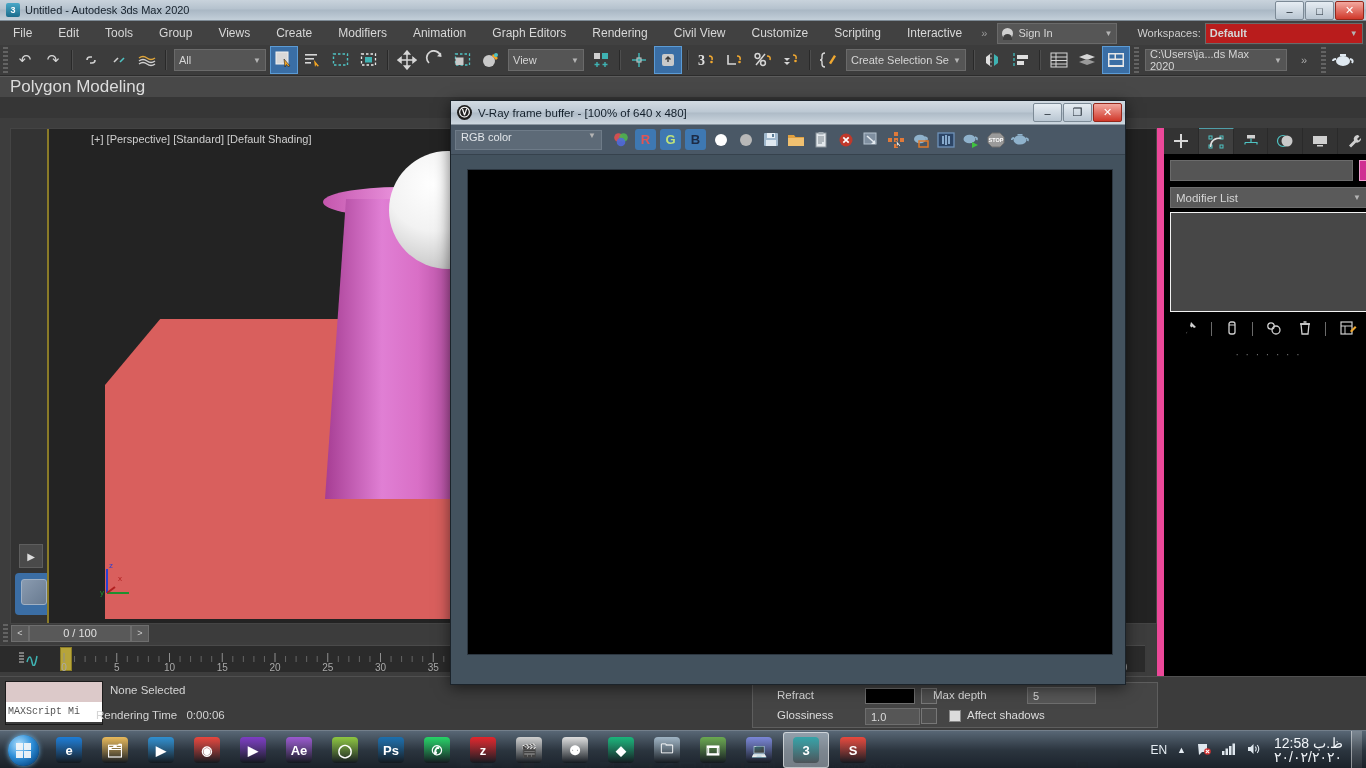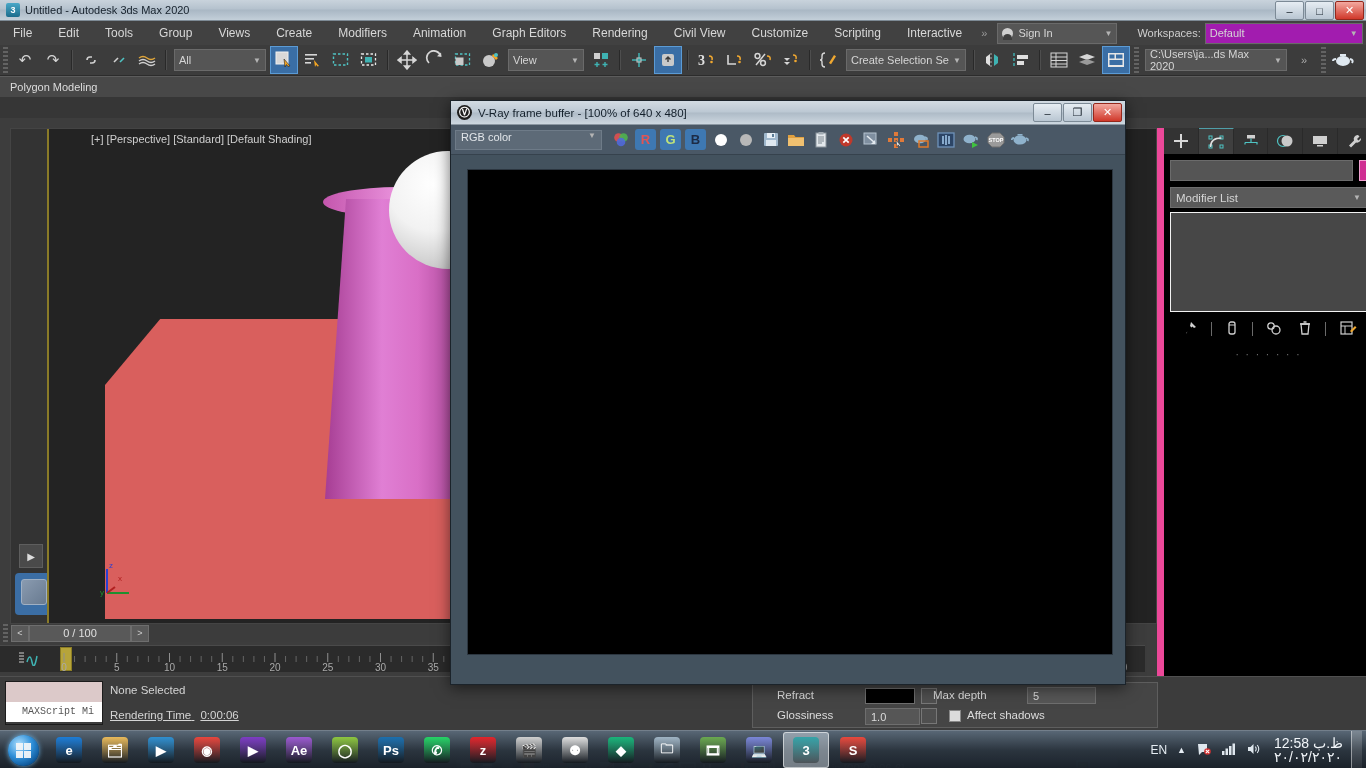--- a/index.html
+++ b/index.html
@@ -36,22 +36,22 @@
   }
   #menubar .mi{padding:0 13px;line-height:24px;font-size:12px;color:#d8d8d8;white-space:nowrap;}
   .menu-chev{color:#9a9a9a;font-size:11px;padding:0 6px;}
   .signin{display:flex;align-items:center;height:19px;background:#565656;border:1px solid #6a6a6a;
     margin-left:4px;padding:0 4px;min-width:110px;}
   .signin .av{width:11px;height:11px;border-radius:50%;background:#d0d0d0;margin-right:5px;
     display:inline-block;position:relative;}
   .signin .av:after{content:"";position:absolute;left:1px;top:6px;width:9px;height:6px;
     border-radius:5px 5px 0 0;background:#3f3f3f;}
   .ws-label{margin-left:20px;color:#cfcfcf;font-size:11px;}
-  .ws-combo{margin-left:4px;height:19px;width:148px;background:#a21caf;border:1px solid #6a6a6a;
-    display:flex;align-items:center;padding:0 4px;font-size:11px;}
+  .ws-combo{margin-left:4px;height:19px;width:148px;background:#b91c1c;border:1px solid #6a6a6a;
+    display:flex;align-items:center;padding:0 4px;font-size:11px;font-weight:bold;}
   .caret{margin-left:auto;font-size:8px;color:#b4b4b4;}
 
   
   #maintoolbar{
     position:absolute;left:0;top:45px;width:1366px;height:30px;
     background:#3c3c3c;border-bottom:1px solid #2c2c2c;
     display:flex;align-items:center;
   }
   .tbtn{width:26px;height:26px;margin:0 1px;display:flex;align-items:center;justify-content:center;
     font-size:15px;color:#d6d6d6;position:relative;}
@@ -65,21 +65,21 @@
   
   #ribbon{
     position:absolute;left:0;top:76px;width:1366px;height:42px;background:#363636;
   }
   #ribbon .rtabs{display:flex;height:21px;align-items:flex-end;padding-left:10px;}
   #ribbon .rtab{padding:0 20px;line-height:20px;font-size:11.5px;color:#9c9c9c;}
   #ribbon .rtab.active{background:#484848;color:#e8e8e8;border:1px solid #5c5c5c;border-bottom:none;
     border-radius:2px 2px 0 0;}
   #ribbon .rpanel{height:20px;background:#484848;display:flex;align-items:center;padding-left:10px;
     border-top:1px solid #5c5c5c;}
-  #ribbon .rpanel .lbl{font-size:11px;color:#dcdcdc;text-align:right;}
+  #ribbon .rpanel .lbl{font-size:17px;color:#dcdcdc;text-align:right;}
 
   
   #viewport{
     position:absolute;left:10px;top:128px;width:1145px;height:494px;
     background:#1e1e1e;border:1px solid #444;
   }
   #vp-inner{position:absolute;left:36px;top:0;right:0;bottom:0;background:#232323;
     border-left:2px solid #8a7b28;}
   #vp-label{position:absolute;left:42px;top:4px;font-size:11px;color:#cfcfcf;}
   #vp-leftstrip{position:absolute;left:0;top:0;width:36px;bottom:0;background:#333;}
@@ -116,24 +116,24 @@
     border-top:1px solid #4a4a4a;}
   #timekey{position:absolute;left:60px;top:1px;width:10px;height:22px;background:#b6a43a;
     border:1px solid #8c7d24;}
 
   
   #statusbar{position:absolute;left:0;top:676px;width:1366px;height:54px;background:#3c3c3c;
     border-top:1px solid #505050;}
   #maxscript{position:absolute;left:5px;top:4px;width:96px;height:42px;border:1px solid #1c1c1c;}
   #maxscript .ms-top{height:20px;background:#dcc9c9;}
   #maxscript .ms-bot{height:20px;background:#fff;color:#555;font-family:"Liberation Mono",monospace;
-    font-size:10px;line-height:20px;padding-left:16px;overflow:hidden;white-space:nowrap;}
+    font-size:10px;line-height:20px;padding-left:2px;overflow:hidden;white-space:nowrap;}
   .sb-text{position:absolute;font-size:11.5px;color:#d4d4d4;}
   #sb-selinfo{left:110px;top:7px;}
-  #sb-rendertime{left:110px;top:32px;text-decoration:underline;}
+  #sb-rendertime{left:96px;top:32px;}
 
   
   #cmdpanel{position:absolute;left:1157px;top:128px;width:209px;height:548px;background:#000000;
     border-left:7px solid #ec4899;}
   #cp-tabs{display:flex;height:26px;background:#333;align-items:stretch;}
   .cp-tab{flex:1;display:flex;align-items:center;justify-content:center;color:#cfcfcf;font-size:13px;
     border-right:1px solid #2a2a2a;}
   .cp-tab.active{background:#3f3f3f;border-top:1px solid #4f9ea8;}
   #cp-namerow{display:flex;align-items:center;padding:6px 6px 4px 6px;}
   #cp-name{flex:1;height:17px;background:#555;border:1px solid #6b6b6b;}

